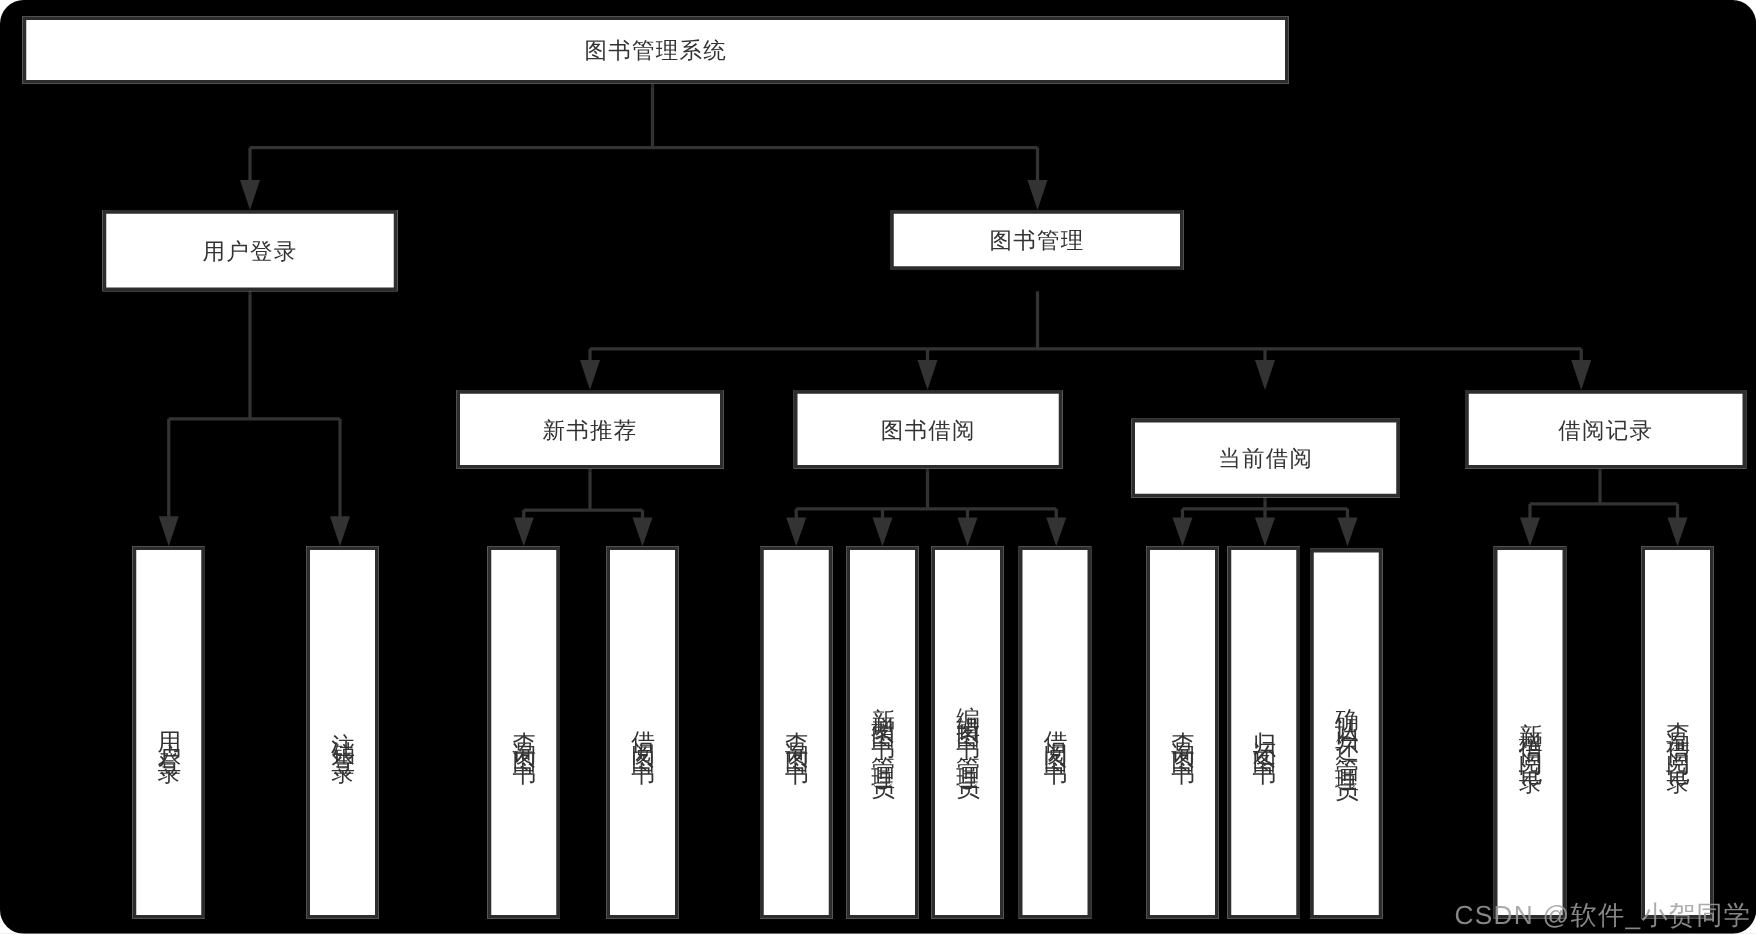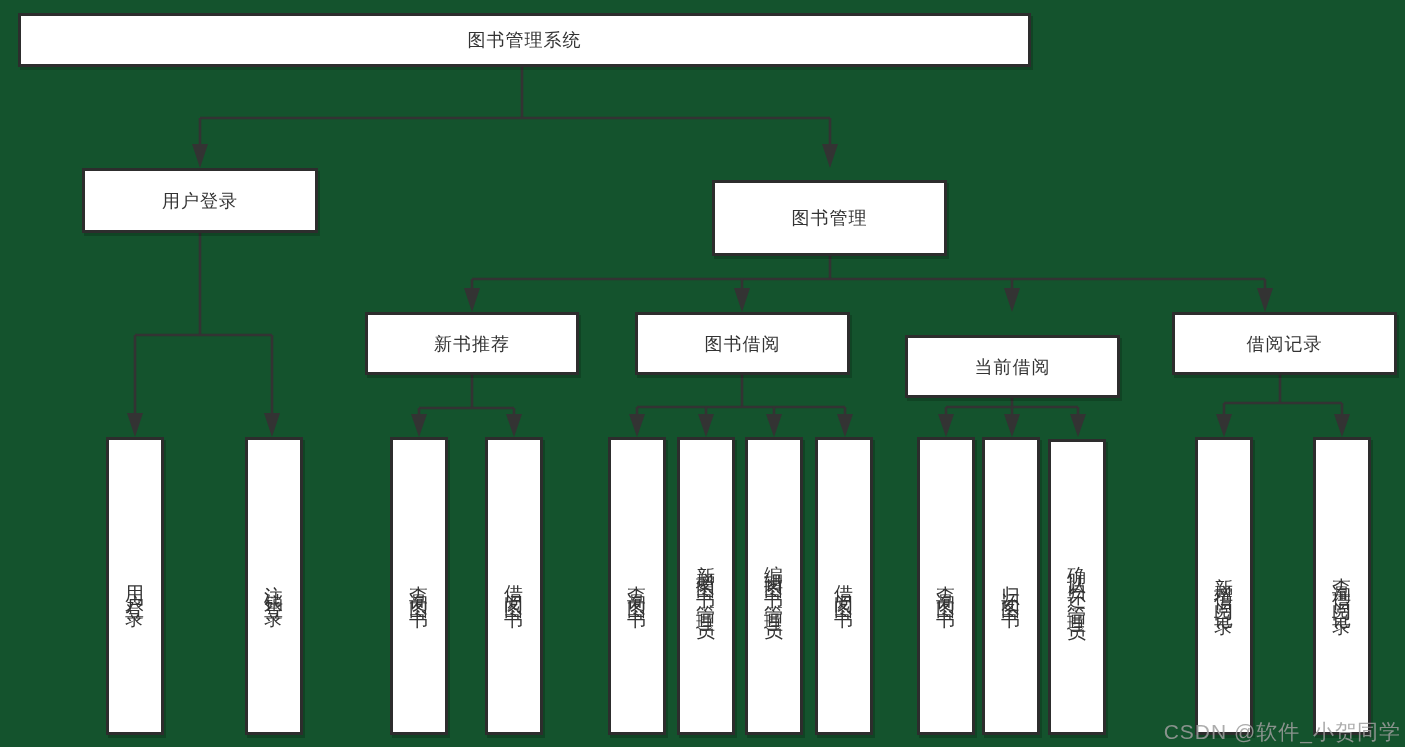--- a/index.html
+++ b/index.html
@@ -1,21 +1,22 @@
 <!DOCTYPE html>
 <html><head>
 <meta charset="utf-8">
 <style>
   html,body{margin:0;padding:0;background:#ffffff;}
   #canvas{
     position:relative;
     width:1405px;height:747px;
-    background:#14532d;
+    background:#000000;
     font-family:"Liberation Sans","DejaVu Sans",sans-serif;
     overflow:hidden;
+    border-radius:19px;
   }
   #connectors{position:absolute;left:0;top:0;width:1405px;height:747px;}
   #connectors line{stroke:#333333;stroke-width:2.6;}
   #connectors polygon{fill:#333333;}
   .box{
     position:absolute;
     box-sizing:border-box;
     border:3px solid #2d2d2d;
     background:#ffffff;
     box-shadow:2px 3px 0 rgba(0,0,0,0.18);
@@ -107,21 +108,21 @@
     <polygon points="1334,414 1350,414 1342,437"></polygon>
   </svg>
 
   <div class="box" style="left:18px;top:13px;width:1013px;height:54px;">
     <span class="hlabel">图书管理系统</span>
   </div>
 
   <div class="box" style="left:82px;top:168px;width:236px;height:65px;">
     <span class="hlabel">用户登录</span>
   </div>
-  <div class="box" style="left:712px;top:180px;width:235px;height:76px;">
+  <div class="box" style="left:712px;top:168px;width:235px;height:48px;">
     <span class="hlabel">图书管理</span>
   </div>
 
   <div class="box" style="left:365px;top:312px;width:214px;height:63px;">
     <span class="hlabel">新书推荐</span>
   </div>
   <div class="box" style="left:635px;top:312px;width:215px;height:63px;">
     <span class="hlabel">图书借阅</span>
   </div>
   <div class="box" style="left:905px;top:312px;width:215px;height:63px;margin-top:23px;">

